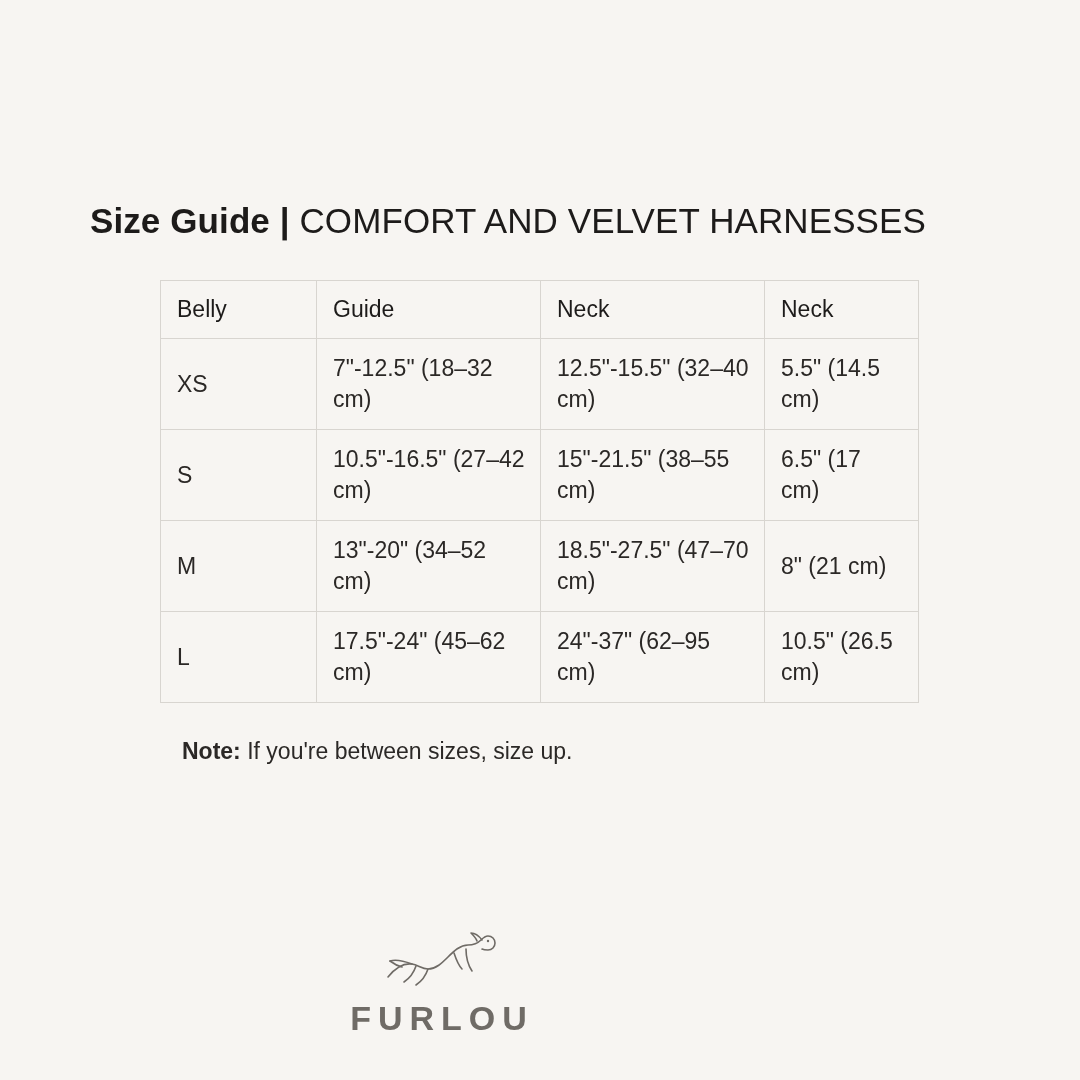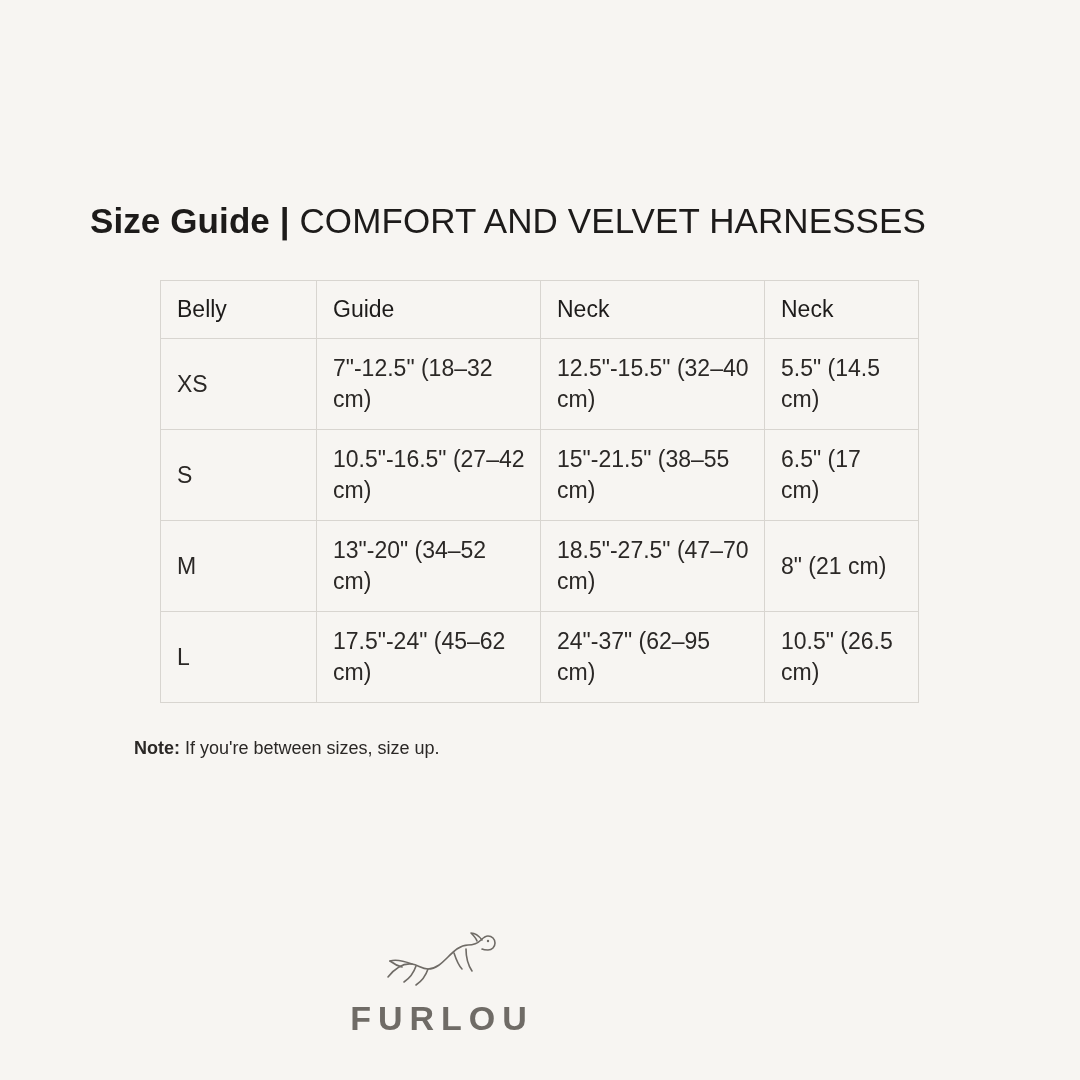--- a/index.html
+++ b/index.html
@@ -60,23 +60,23 @@
     color: #1d1b1a;
     height: 58px;
     padding-top: 12px;
     padding-bottom: 12px;
   }
   col.c-size { width: 156px; }
   col.c-neck { width: 224px; }
   col.c-belly { width: 224px; }
   col.c-chest { width: 154px; }
   .note {
-    margin-left: 44px;
+    margin-left: 92px;
     margin-top: 34px;
-    font-size: 18px;
+    font-size: 23px;
     color: #2b2826;
     line-height: 1.3;
   }
   .note b {
     font-weight: 700;
   }
   .brand {
     position: absolute;
     left: 0;
     right: 0;

